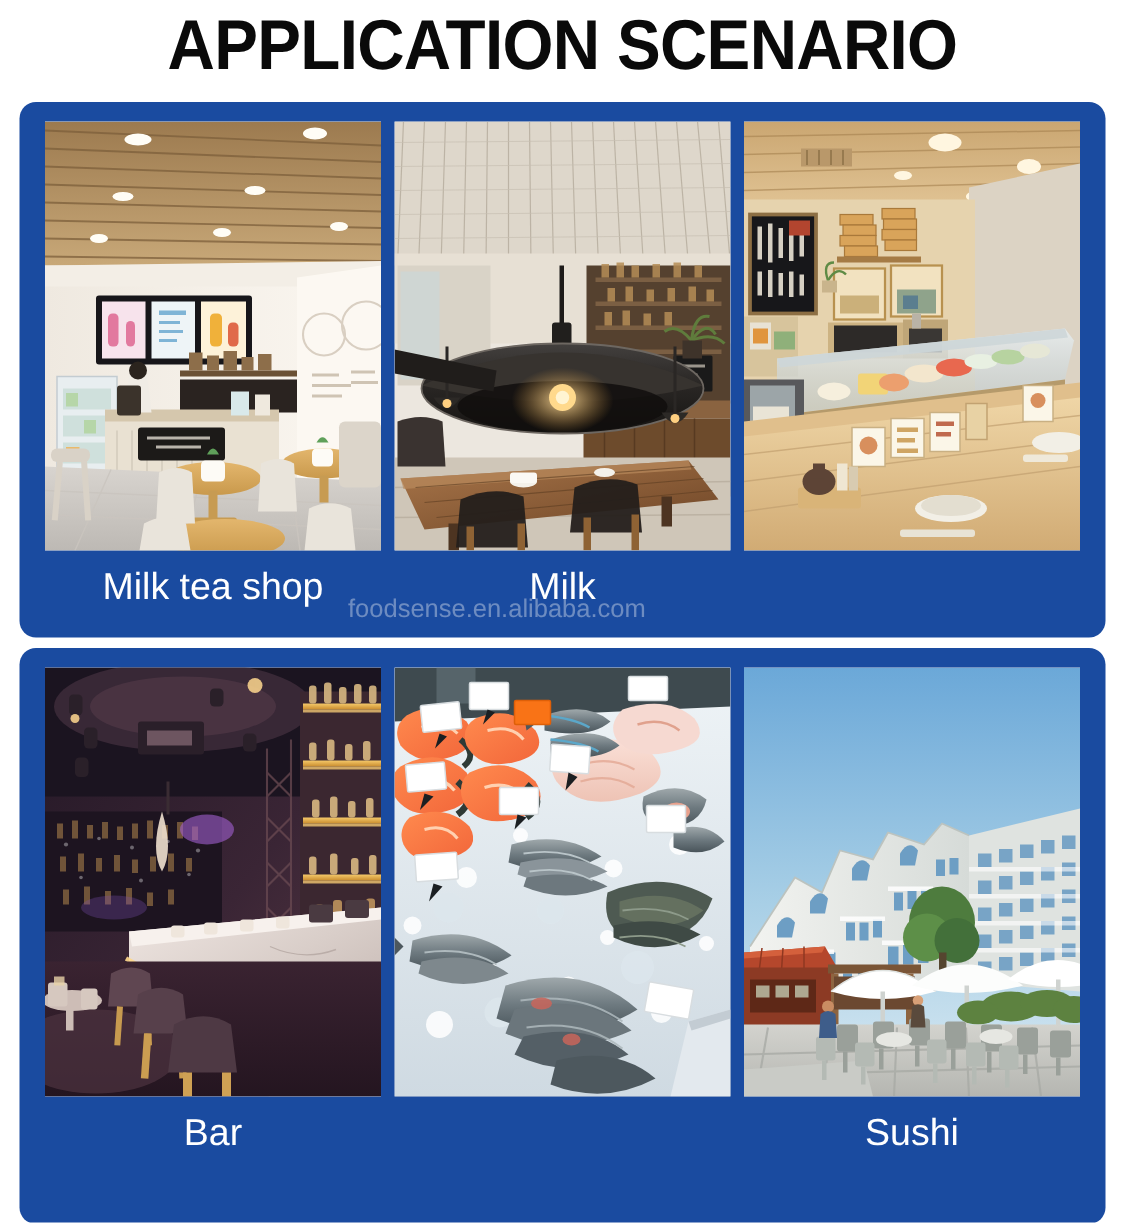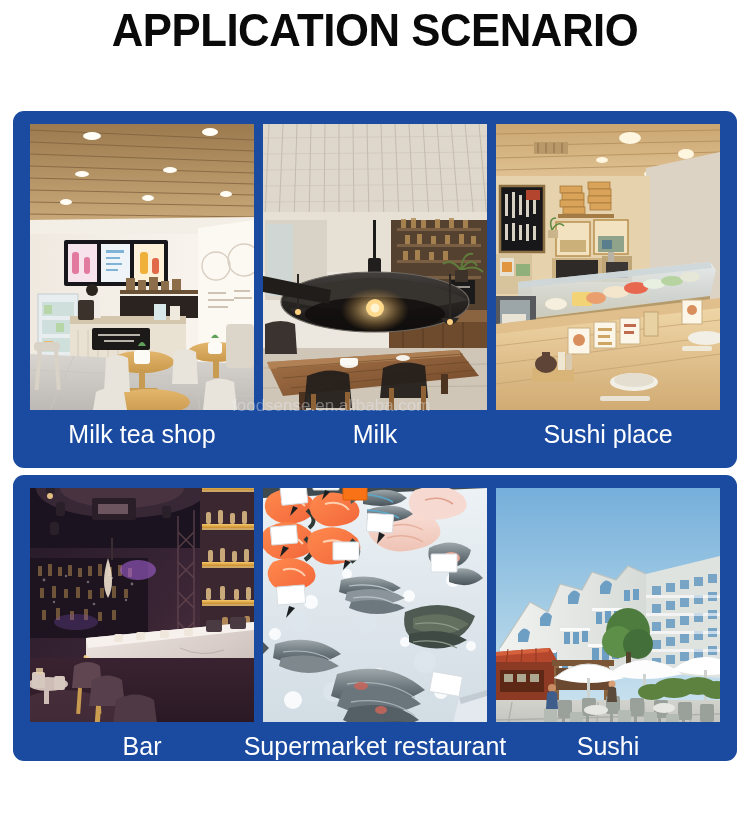--- a/index.html
+++ b/index.html
@@ -34,24 +34,23 @@
   }
 
   
   .panel {
     position: absolute;
     left: 13px;
     width: 724px;
     background: #1a4ba0;
     border-radius: 11px;
     box-sizing: border-box;
-    margin-top: 43px;
   }
   .panel-top    { top: 68px;  height: 357px; }
-  .panel-bottom { top: 432px; height: 286px; }
+  .panel-bottom { top: 432px; height: 384px; }
 
   .cell-row {
     position: absolute;
     left: 0;
     top: 0;
     width: 724px;
     height: 100%;
     display: flex;
     justify-content: space-between;
     padding: 13px 17px 0 17px;
@@ -616,21 +615,20 @@
           <rect x="70" y="230" width="6" height="16" fill="#d8cbb1"></rect>
 
           <ellipse cx="138" cy="258" rx="24" ry="9" fill="#f2efe6"></ellipse>
           <ellipse cx="138" cy="256" rx="20" ry="7" fill="#e3ded0"></ellipse>
           <ellipse cx="210" cy="214" rx="18" ry="7" fill="#f2efe6"></ellipse>
 
           <rect x="104" y="272" width="50" height="5" rx="2" fill="#e8e3d5"></rect>
           <rect x="186" y="222" width="30" height="5" rx="2" fill="#efe9da"></rect>
         </svg>
       </div>
-      <div class="cell-label">Sushi place</div>
     </div>
 
   </div>
 </div>
 
 <div class="panel panel-bottom">
   <div class="cell-row">
 
     <div class="cell">
       <div class="photo">
@@ -1024,21 +1022,20 @@
             <path d="M26 144 l-3 12 l9 -10 z" fill="#1b1f22"></path>
           </g>
           <g>
             <rect x="168" y="92" width="26" height="18" rx="1" fill="#ffffff" stroke="#d8dde0"></rect>
           </g>
           <g>
             <rect x="168" y="212" width="30" height="20" rx="1" fill="#ffffff" stroke="#d8dde0" transform="rotate(10 183 222)"></rect>
           </g>
         </svg>
       </div>
-      <div class="cell-label">Supermarket restaurant</div>
     </div>
 
     <div class="cell">
       <div class="photo">
         <svg viewBox="0 0 224 286" preserveAspectRatio="xMidYMid slice">
           <defs>
             <linearGradient id="ht_sky" x1="0" y1="0" x2="0" y2="1">
               <stop offset="0" stop-color="#6ba8d8"></stop>
                 <stop offset="0.55" stop-color="#a8cfe6"></stop>
               <stop offset="1" stop-color="#d9e9f2"></stop>

